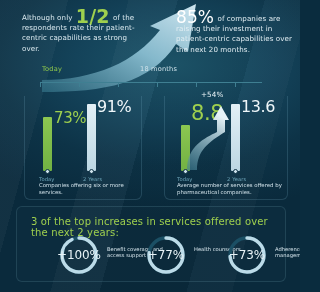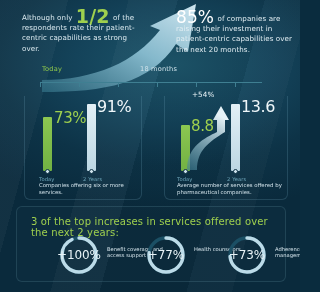--- a/index.html
+++ b/index.html
@@ -78,21 +78,21 @@
   .val-white { color:#f0f7fa; }
 
   .axis-lbl {
     position:absolute; bottom:17px; font-size:5.2px; color:#6fa7bb; letter-spacing:.1px;
   }
   .caption {
     position:absolute; bottom:4px; font-size:5.4px; line-height:6.4px;
     color:#cfe0e8; width:104px;
   }
   .delta {
-    position:absolute; font-size:7.2px; color:#eaf4f8; letter-spacing:.1px;
+    position:absolute; font-size:7.2px; color:#eaf4f8; letter-spacing:.1px;margin-left:9px;
   }
 
   
   .bottom {
     position:absolute; left:16px; top:206px; width:270px; height:76px;
     border:1px solid rgba(120,175,195,0.18); border-radius:6px;
     background:rgba(255,255,255,0.012);
   }
   .bottom-title {
     position:absolute; left:14px; top:9px;
@@ -160,21 +160,21 @@
     <div class="bar-val val-white" style="left:72px; top:1px; font-size:16px;">91%</div>
 
     <div class="axis-lbl" style="left:14px;">Today</div>
     <div class="axis-lbl" style="left:58px;">2 Years</div>
     <div class="caption" style="left:14px;">Companies offering six or more services.</div>
   </div>
 
   <div class="card right">
     <div class="bar green" style="left:16px; height:46px;"></div>
     <div class="bar-dot" style="left:18px;"></div>
-    <div class="bar-val val-green" style="left:26px; top:21px; font-size:15px;text-align:right;">8.8</div>
+    <div class="bar-val val-green" style="left:26px; top:5px; font-size:21px;text-align:right;">8.8</div>
 
     <div class="bar ice" style="left:66px; height:67px;"></div>
     <div class="bar-dot" style="left:68px;"></div>
     <div class="bar-val val-white" style="left:76px; top:1px; font-size:16px;">13.6</div>
 
     <svg style="position:absolute; left:18px; top:2px; width:56px; height:74px;" viewBox="0 0 56 74">
       <defs>
         <linearGradient id="upg" x1="0" y1="1" x2="0.4" y2="0">
           <stop offset="0%" stop-color="#3d7d92" stop-opacity="0.6"></stop>
           <stop offset="100%" stop-color="#e6f2f7" stop-opacity="1"></stop>

